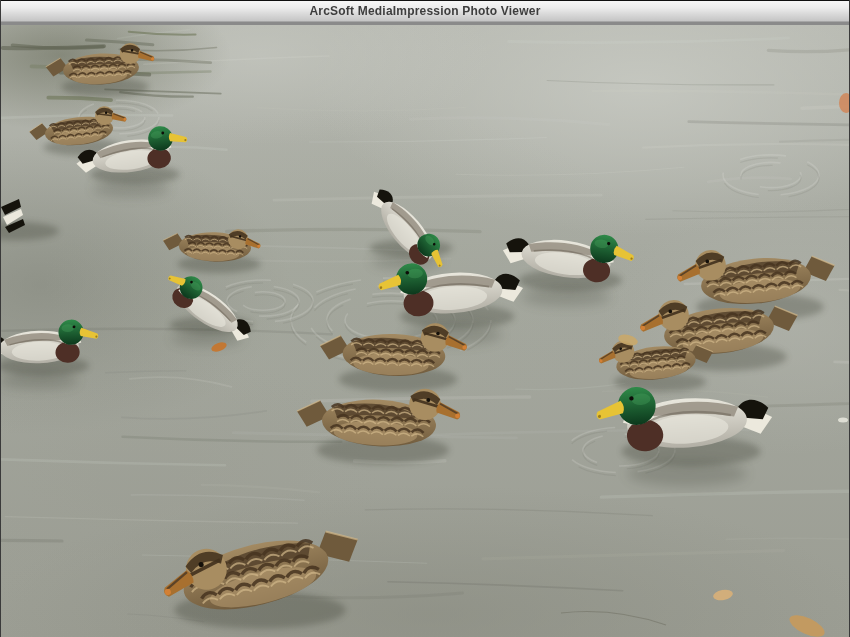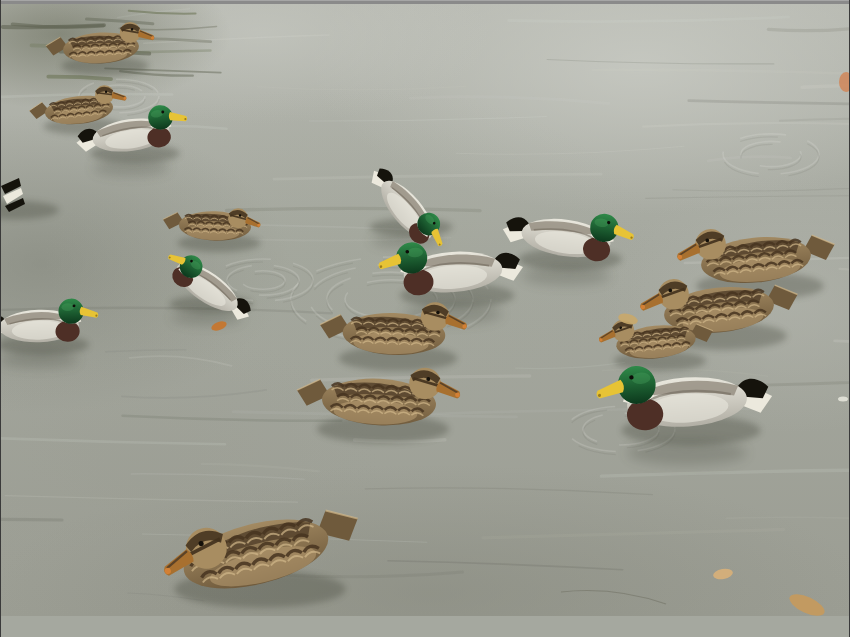--- a/index.html
+++ b/index.html
@@ -18,20 +18,23 @@
     white-space:nowrap;
   }
   .title-separator{height:4px;background:#8a8a8a;border-top:1px solid #a6a6a6;box-sizing:border-box;}
   .photo{position:relative;width:850px;height:612px;overflow:hidden;}
   svg{display:block;}
 </style>
 </head>
 <body>
 
 <div class="window">
+  <div class="titlebar">
+    <span class="title">ArcSoft MediaImpression Photo Viewer</span>
+  </div>
   <div class="title-separator"></div>
   <div class="photo">
     <svg id="photo-svg" width="850" height="612" viewBox="0 0 850 612" preserveAspectRatio="none">
         <defs>
           <filter id="soft" x="-60%" y="-60%" width="220%" height="220%">
             <feGaussianBlur stdDeviation="3"></feGaussianBlur>
           </filter>
           <filter id="soft6" x="-80%" y="-80%" width="260%" height="260%">
             <feGaussianBlur stdDeviation="6"></feGaussianBlur>
           </filter>

